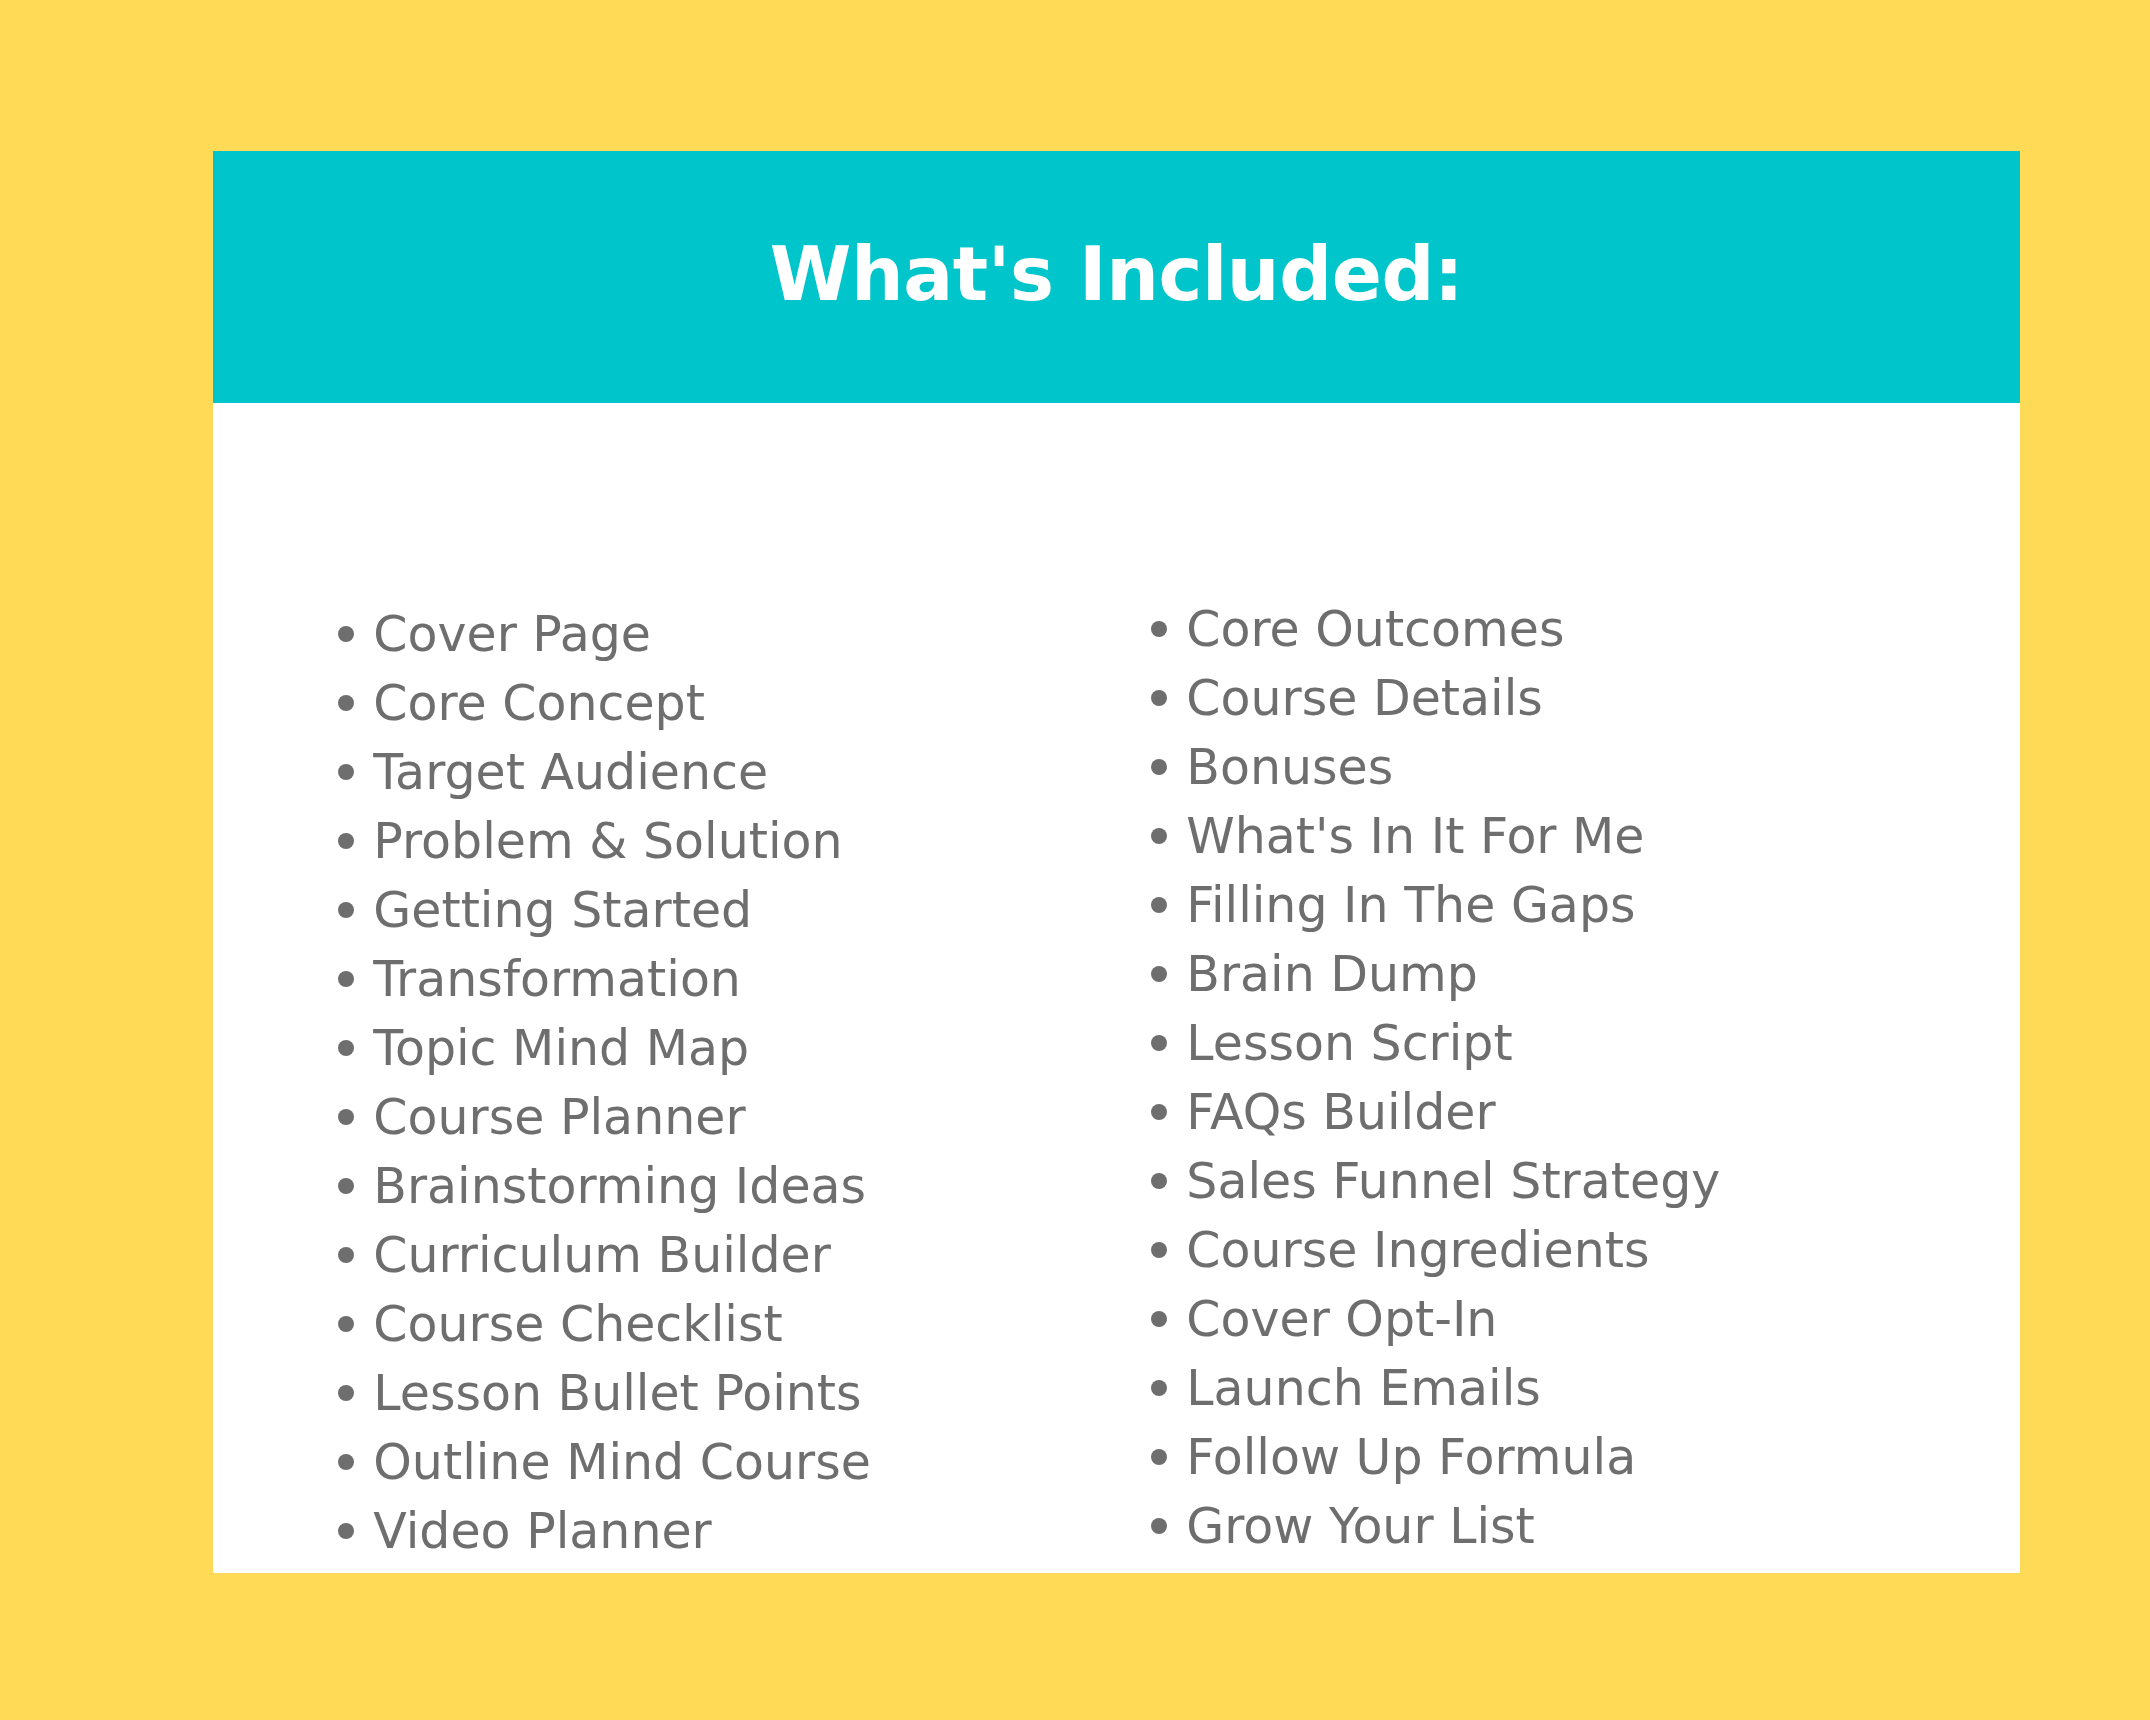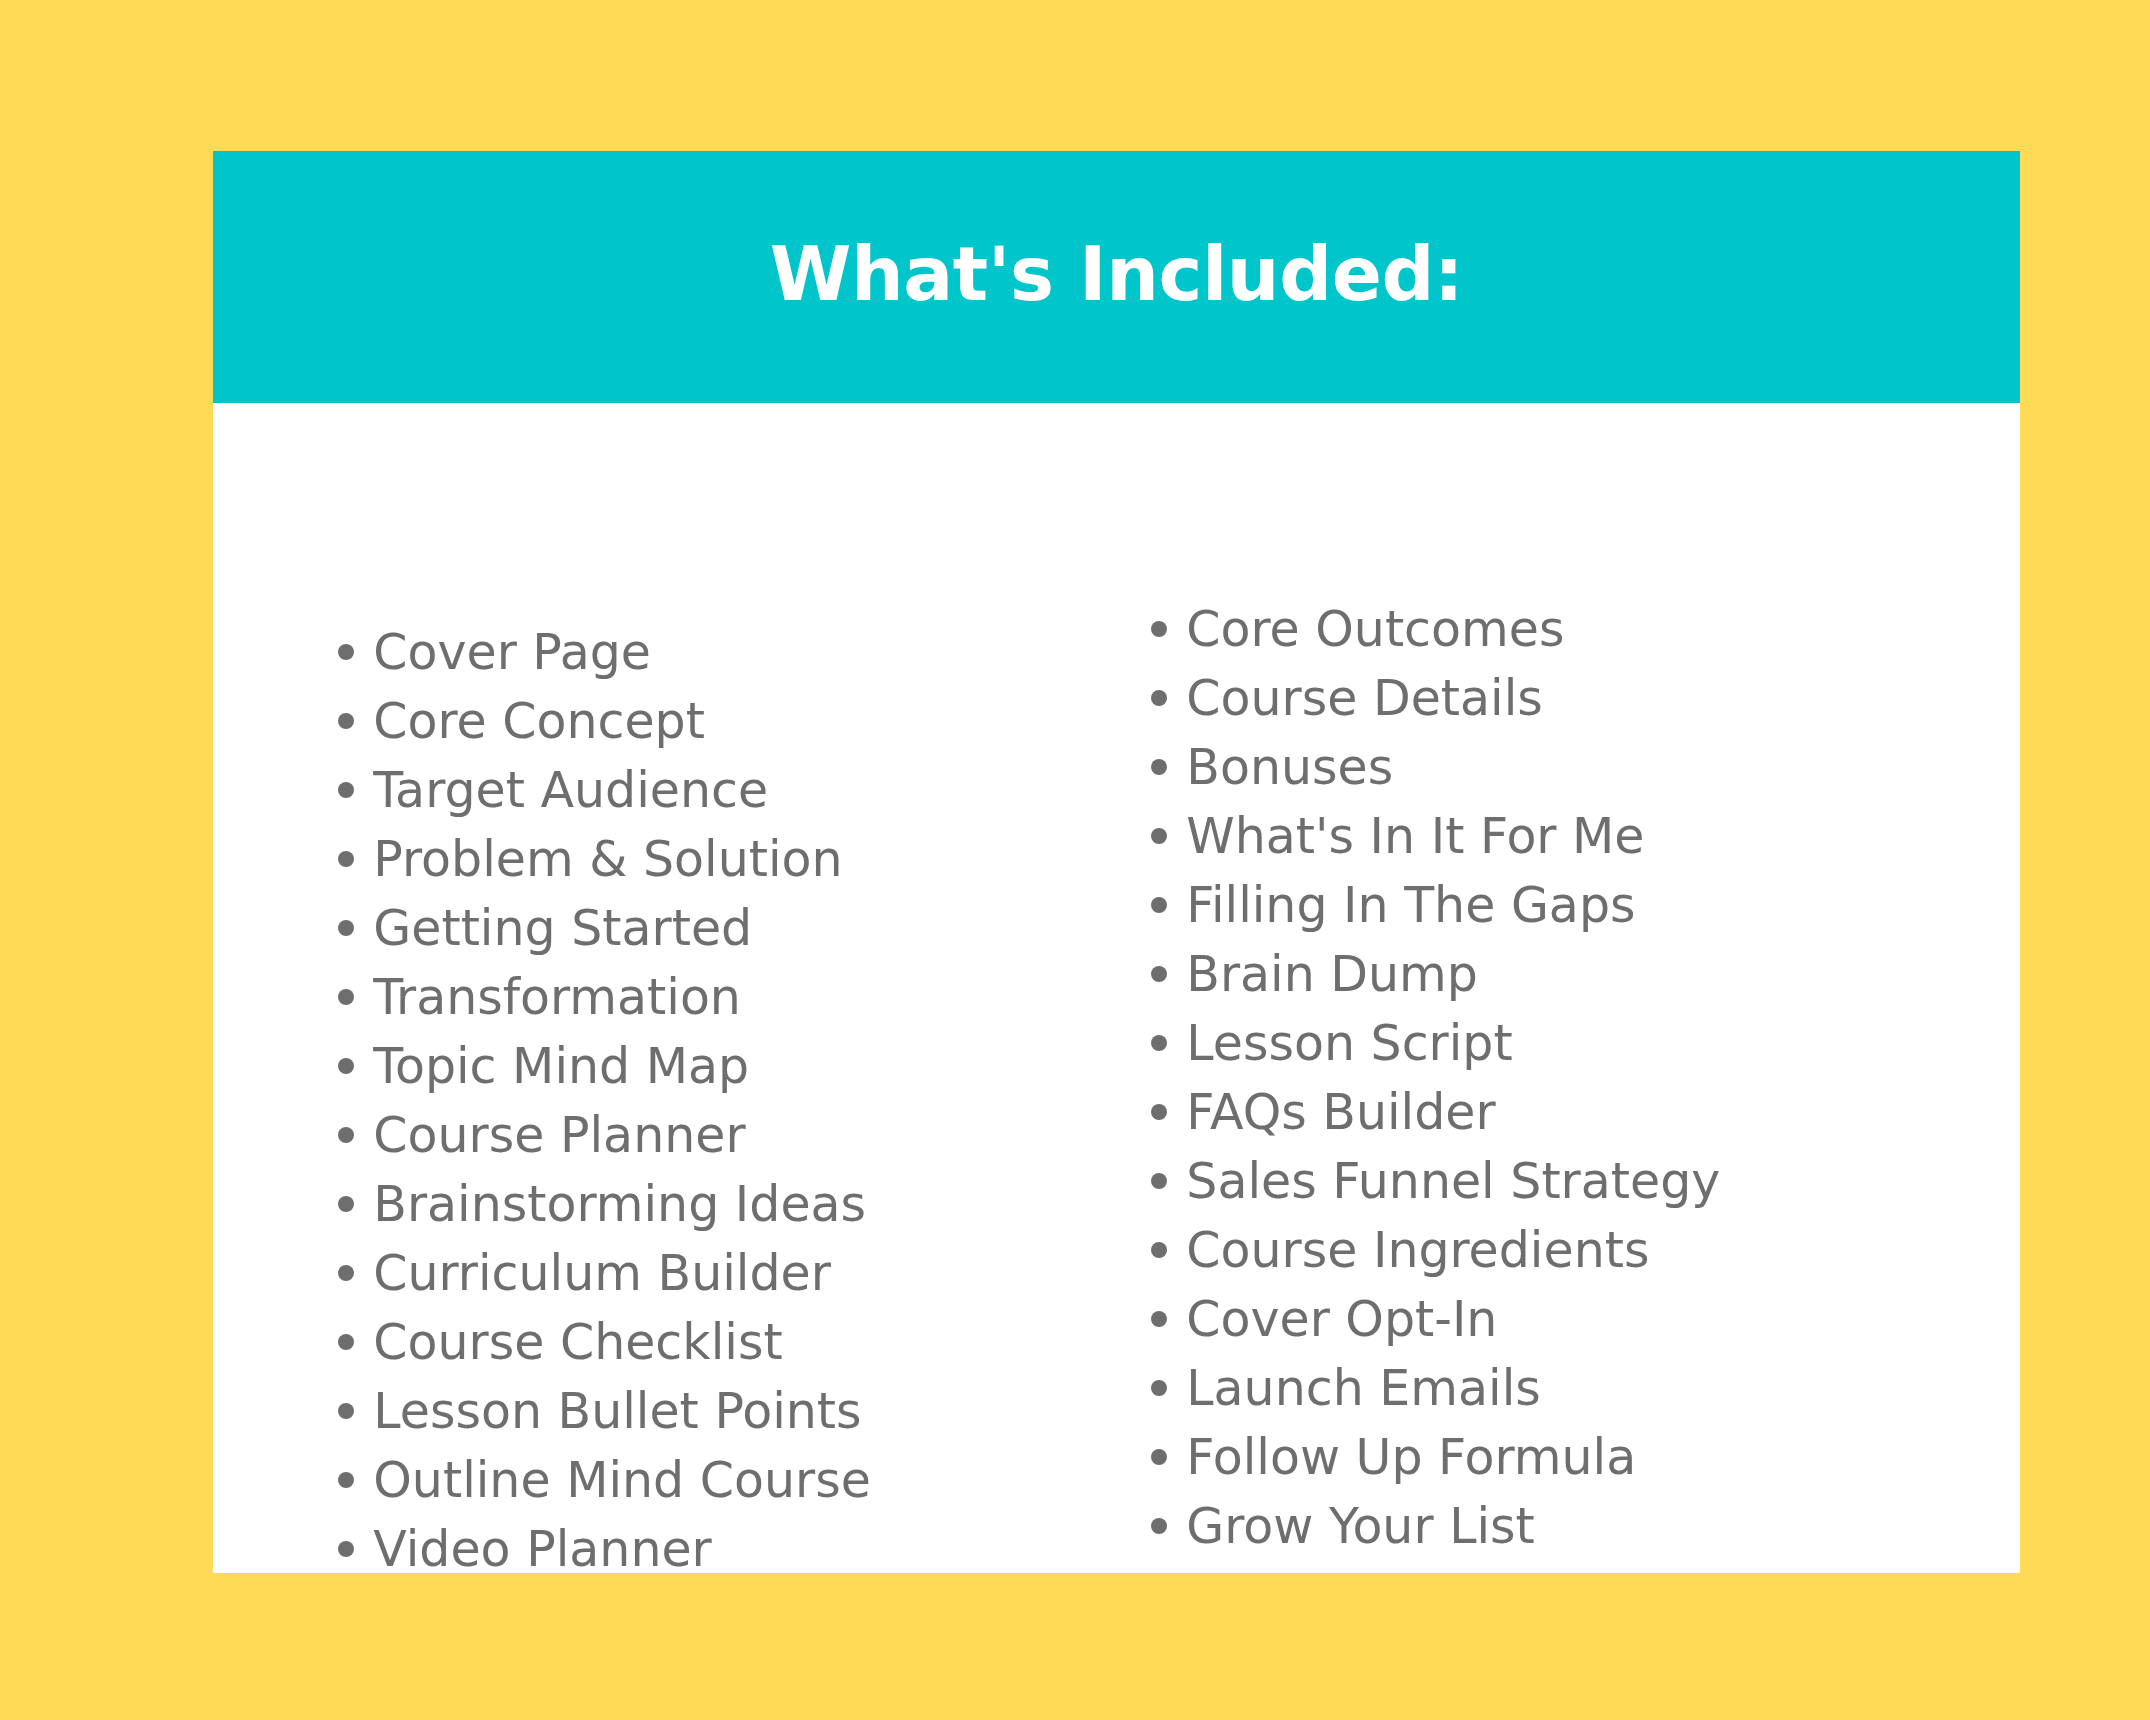--- a/index.html
+++ b/index.html
@@ -112,21 +112,21 @@
 <div id="stage">
 
   <div id="card">
 
     <div id="header-band">
       <h1 id="page-title">What's Included:</h1>
     </div>
 
     <div id="card-body">
 
-      <div class="column" id="column-left" style="top: 225px; text-align: right;">
+      <div class="column" id="column-left" style="top: 207px; text-align: right;">
         <ul class="bullet-list" id="list-left">
             <li class="bullet-item">
               <span class="bullet-dot"></span>
               <span class="bullet-label">Cover Page</span>
             </li>
             <li class="bullet-item">
               <span class="bullet-dot"></span>
               <span class="bullet-label">Core Concept</span>
             </li>
             <li class="bullet-item">

